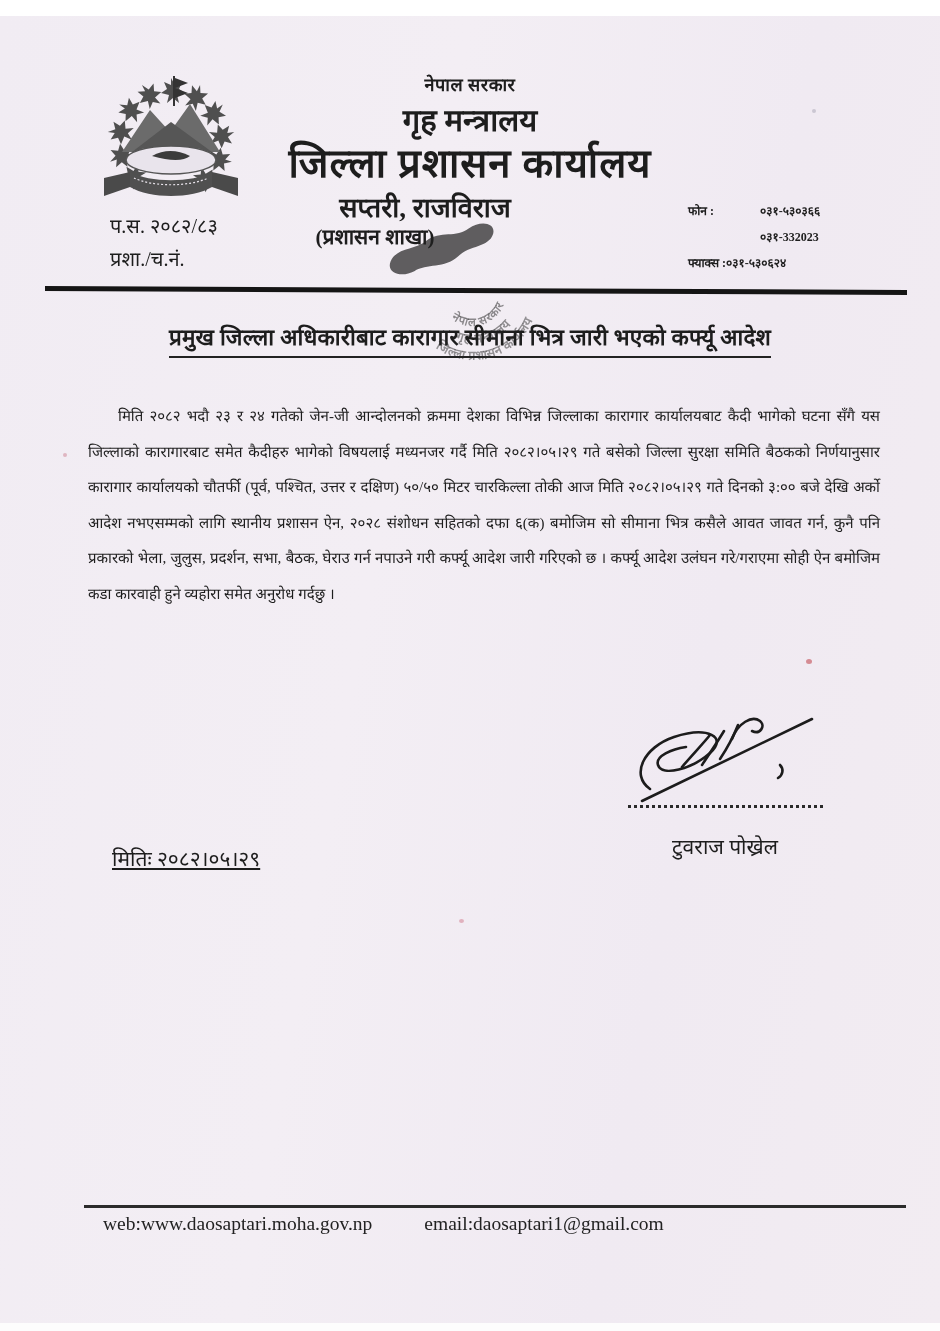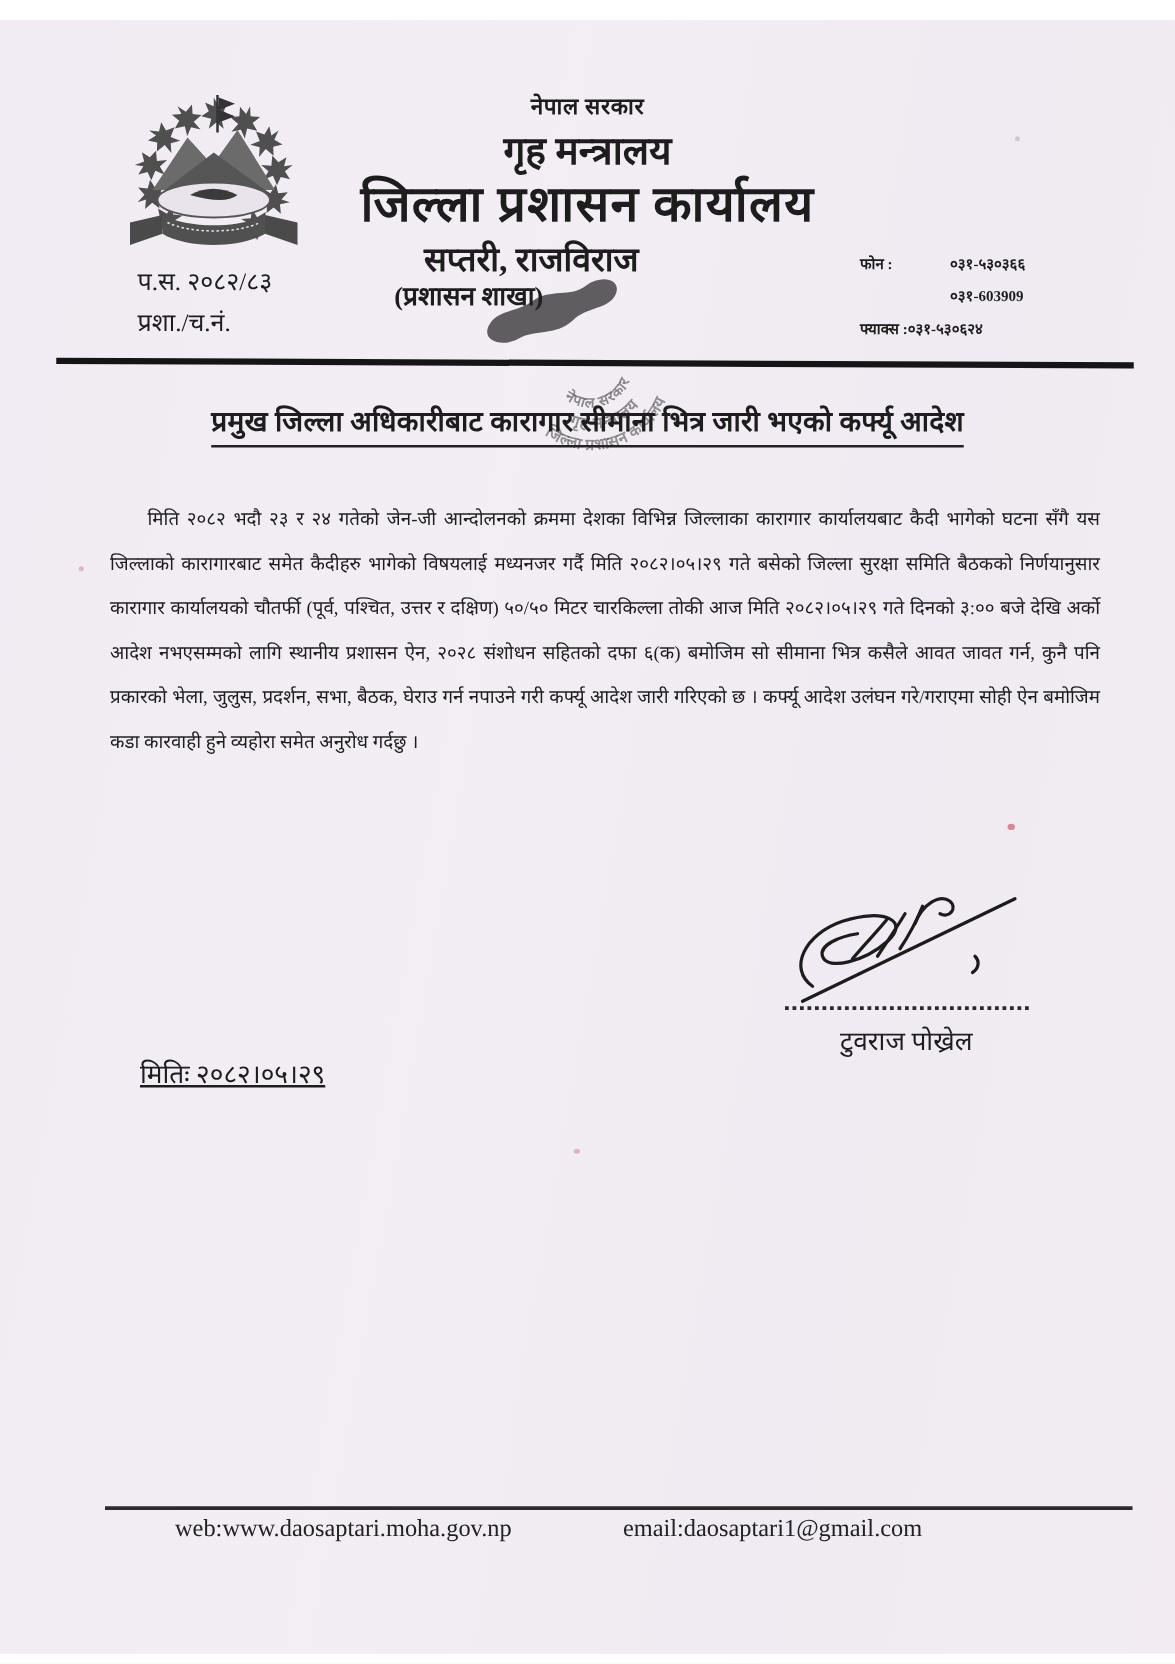--- a/index.html
+++ b/index.html
@@ -40,26 +40,26 @@
   .body-par{
     left:88px;top:383px;width:792px;
     font-size:15px;line-height:35.5px;text-align:justify;
     text-indent:30px;z-index:4;
   }
   .sig-area{left:610px;top:693px;width:230px;text-align:center;}
   .sig-svg{display:block;margin:0 auto;}
   .dotline{
     width:195px;margin:0 auto;border-bottom:3px dotted #2a2a2a;height:0;
   }
-  .sig-name{font-size:21px;margin-top:10px;}
+  .sig-name{font-size:21px;margin-top:24px;}
   .sig-post{font-size:21px;margin-top:6px;}
   .date-line{left:112px;top:828px;font-size:21px;text-decoration:underline;}
   .footer-rule{left:84px;top:1189px;width:822px;height:3px;background:#2b2b2b;}
   .footer-text{left:103px;top:1197px;font-size:19.5px;color:#222;}
-  .footer-text span{margin-right:52px;margin-left:37px;}
+  .footer-text span{margin-right:52px;}
   .speck{position:absolute;border-radius:50%;}
   .emblem{left:86px;top:56px;}
 </style>
 </head>
 <body>
 
 <div class="page">
 
   <svg class="abs emblem" width="170" height="134" viewBox="0 0 170 134">
     <defs>
@@ -110,21 +110,21 @@
     <div>प्रशा./च.नं.</div>
   </div>
 
   <div class="abs phoneblock">
     <div class="phone-row">
       <span class="phone-label">फोन :</span>
       <span>०३१-५३०३६६</span>
     </div>
     <div class="phone-row">
       <span class="phone-label"></span>
-      <span>०३१-603909</span>
+      <span>०३१-332023</span>
     </div>
     <div class="phone-row">
       <span>फ्याक्स :</span>
       <span>०३१-५३०६२४</span>
     </div>
   </div>
 
   <svg class="abs stamp" width="200" height="155" viewBox="0 0 200 155">
     <defs>
       <path id="arc1" d="M66 76 A34 34 0 0 0 134 76" fill="none"></path>

